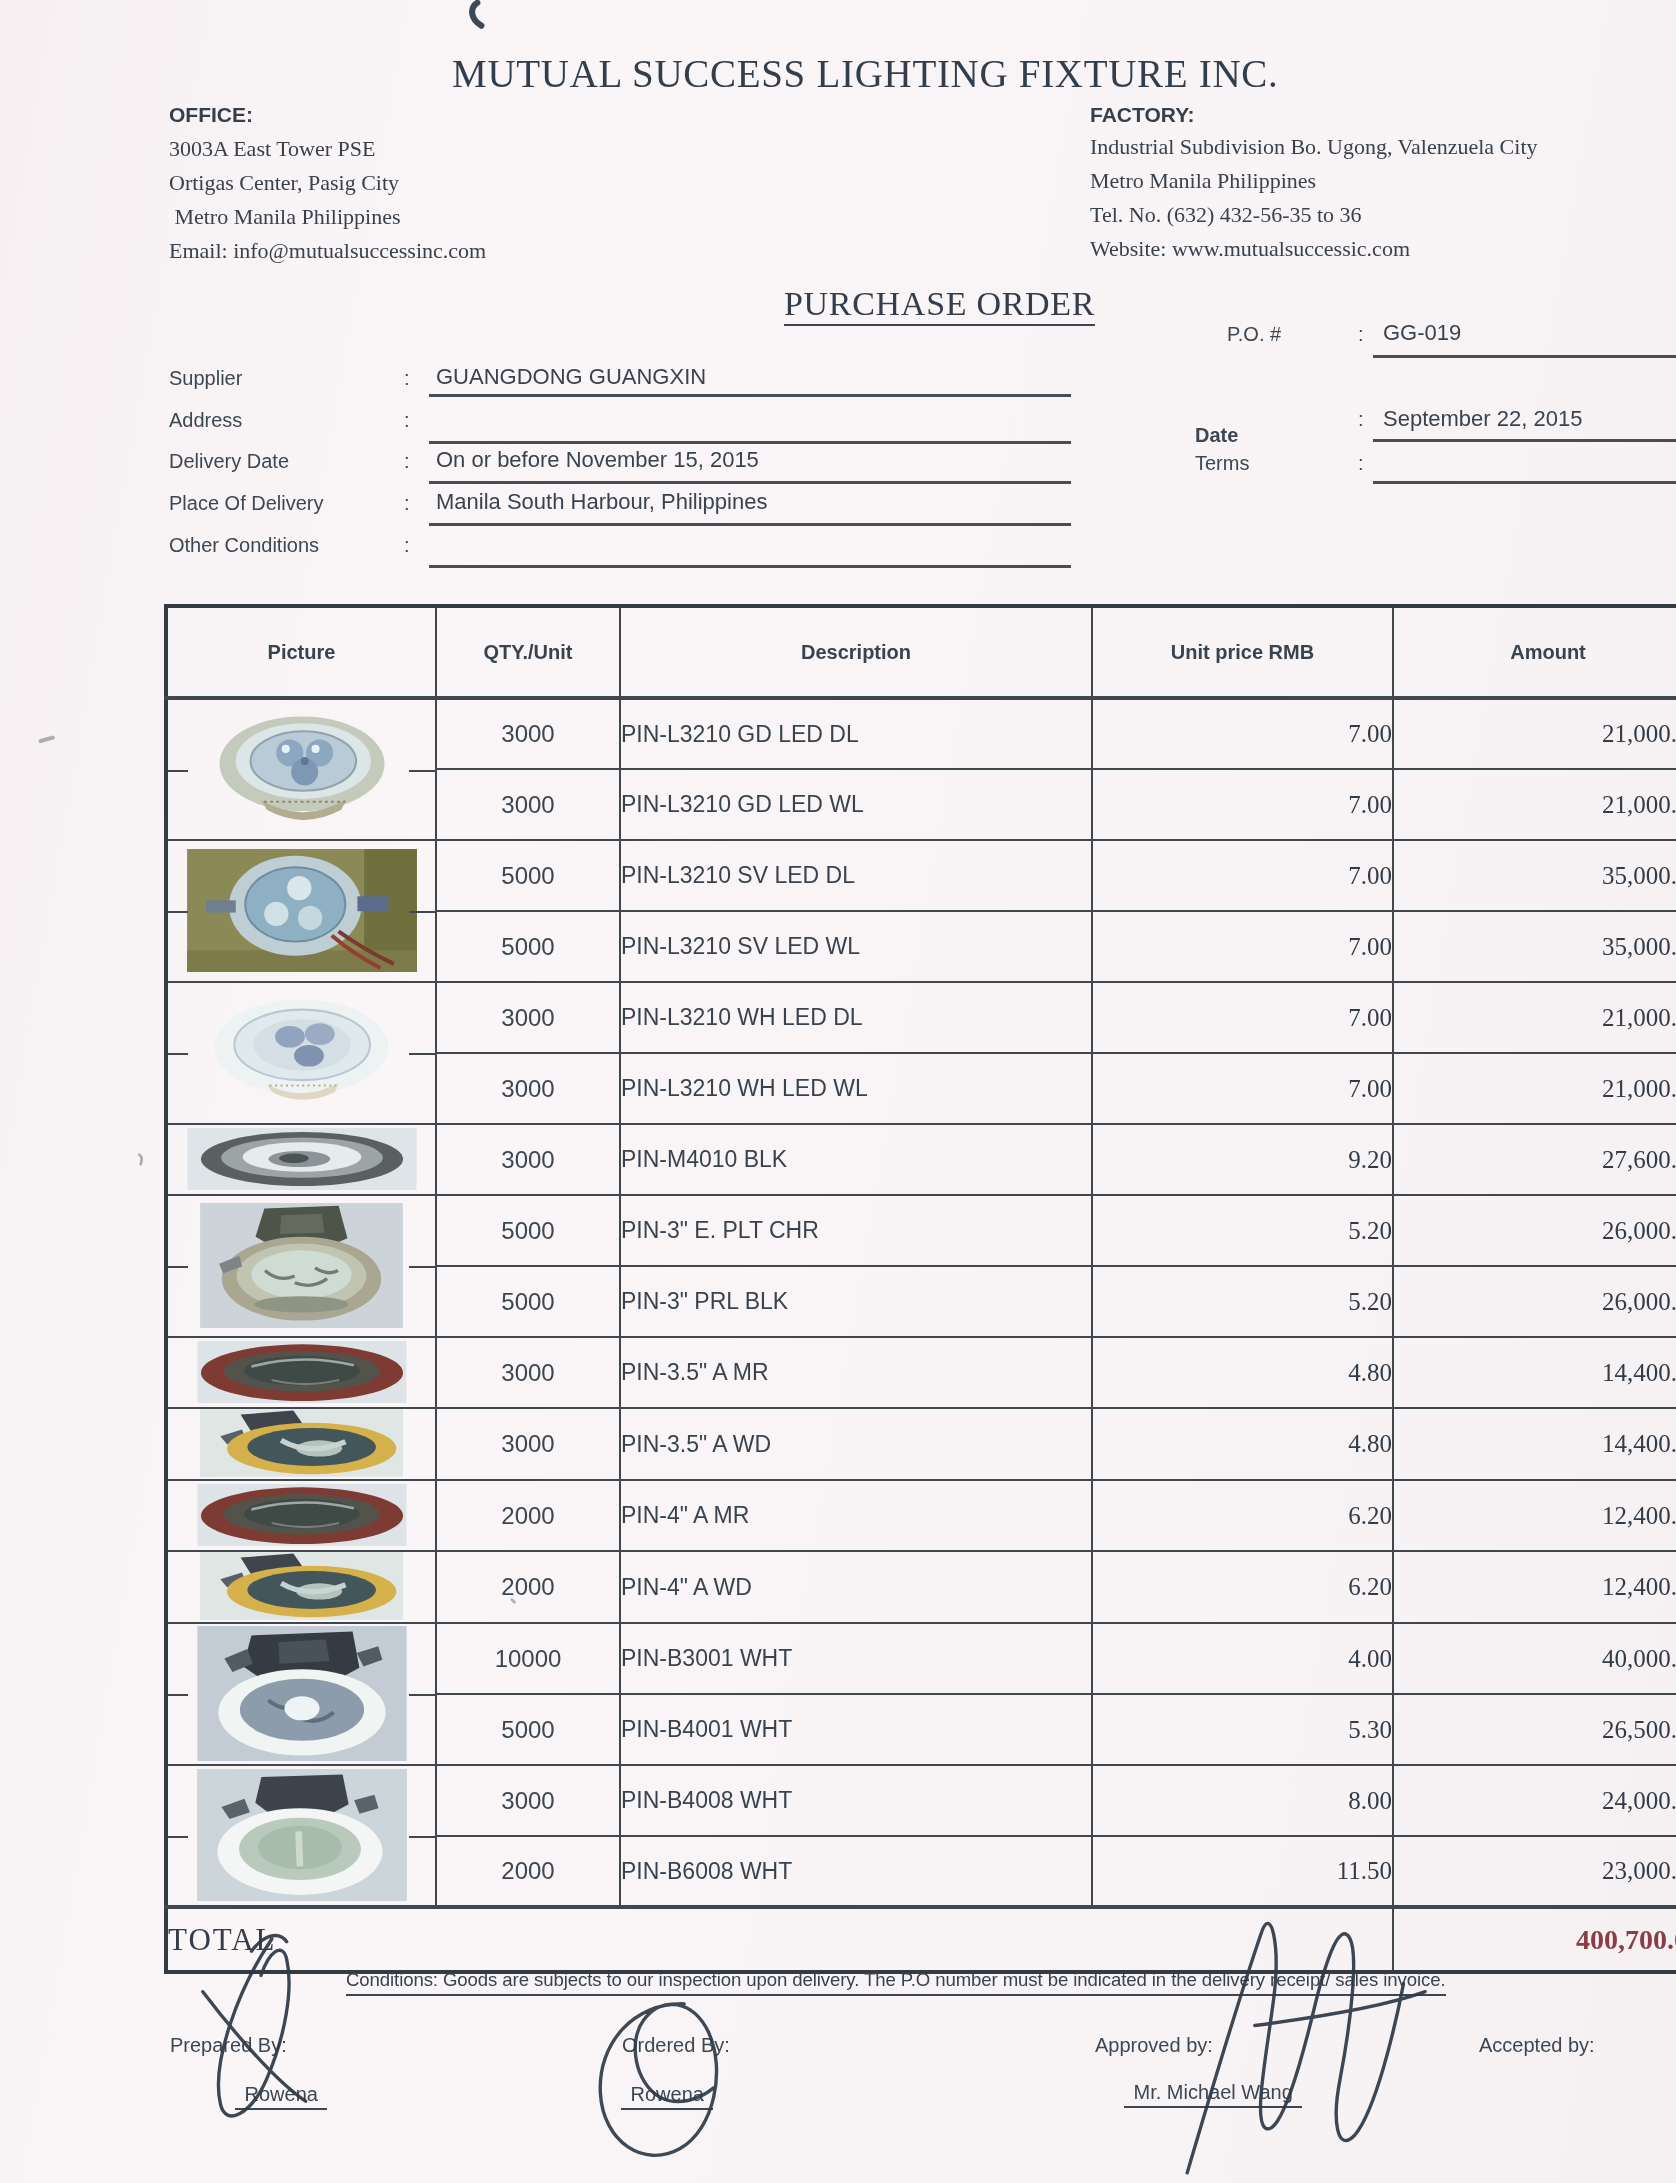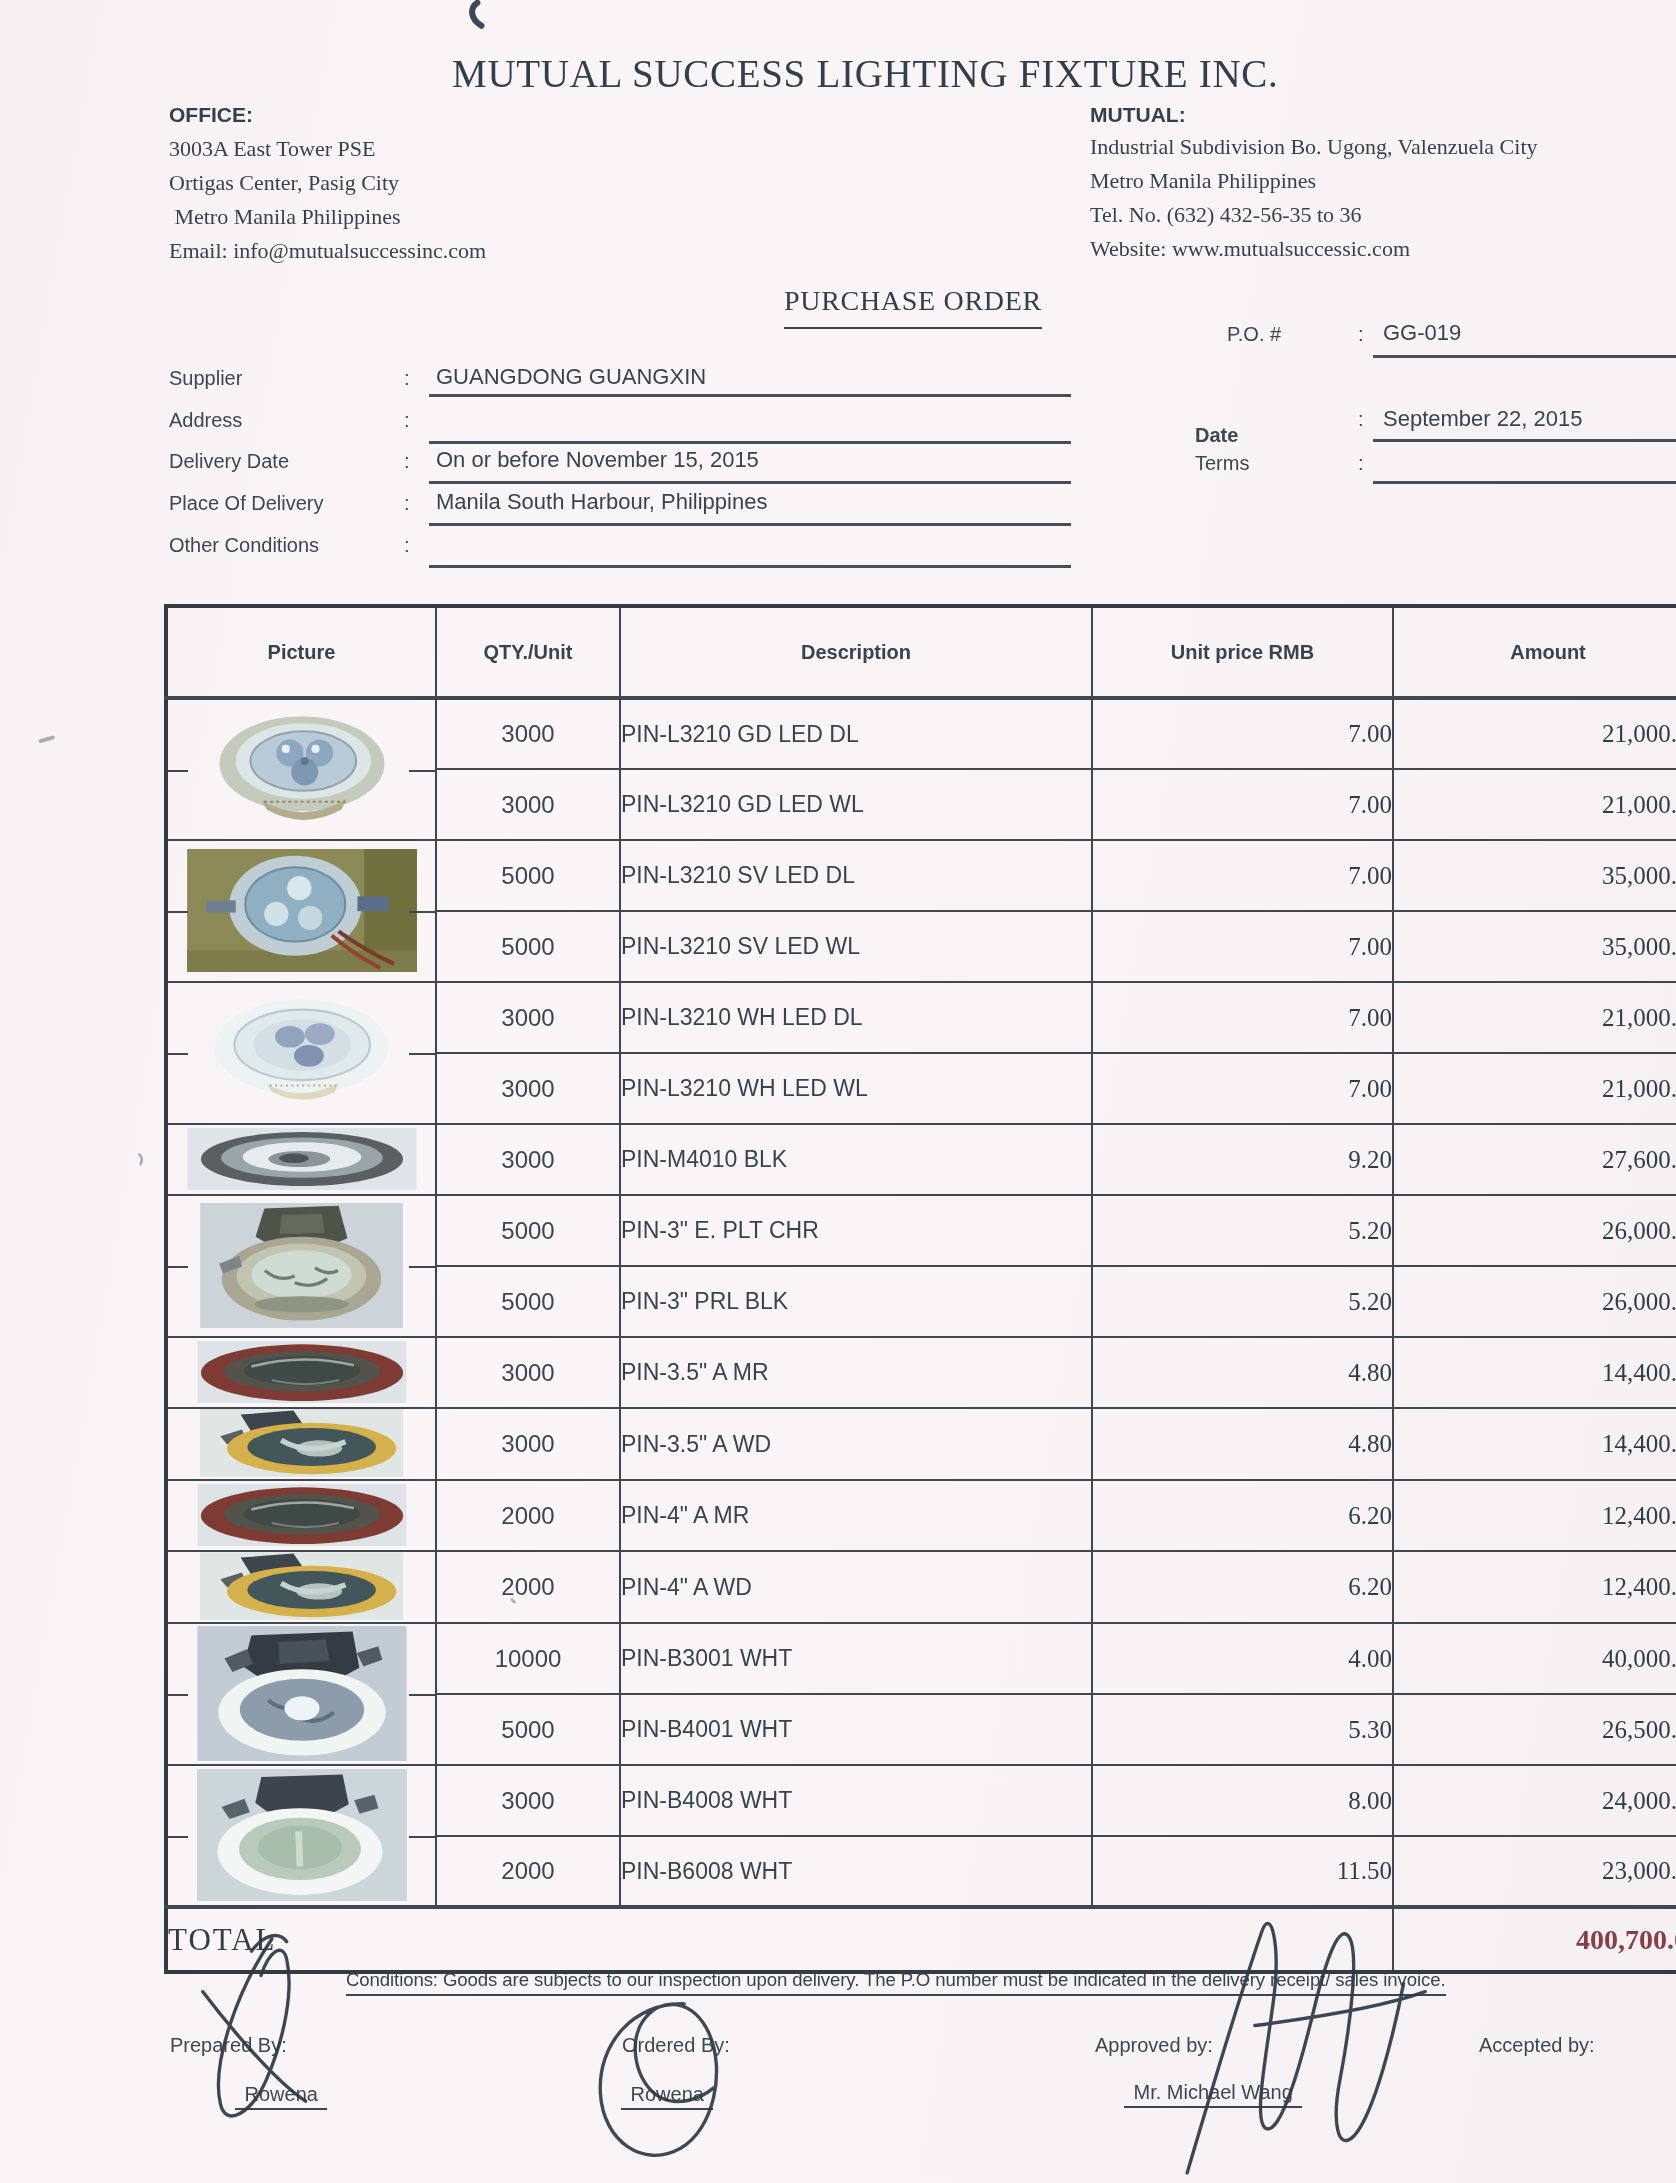--- a/index.html
+++ b/index.html
@@ -7,22 +7,22 @@
   .page{
     position:relative;width:1676px;height:2183px;overflow:hidden;
     background:linear-gradient(100deg,#f6f0f2 0%,#faf6f7 28%,#f8f4f6 70%,#f5f1f3 100%);
     font-family:"Liberation Sans",sans-serif;color:#3b4550;
   }
   .abs{position:absolute;white-space:nowrap;}
   .serif{font-family:"Liberation Serif",serif;}
   .company-title{left:452px;top:51px;font-size:39px;letter-spacing:0.7px;color:#323e4c;font-weight:normal;margin:0;}
   .blk-label{font-size:21px;font-weight:bold;color:#343f4b;}
   .blk-lines{font-family:"Liberation Serif",serif;font-size:22px;line-height:34px;color:#39414d;}
-  .po-title{left:784px;top:285px;font-size:28px;letter-spacing:0.7px;color:#333d4b;
-    border-bottom:2.7px solid #3c4450;padding-bottom:10px;}
+  .po-title{left:784px;top:285px;font-size:34px;letter-spacing:0.7px;color:#333d4b;
+    border-bottom:2.7px solid #3c4450;padding-bottom:1px;}
   .f-label{font-size:20px;color:#3d4752;}
   .f-colon{font-size:20px;color:#3d4752;}
   .f-value{font-size:22px;color:#39434f;}
   .rule{position:absolute;height:3.4px;background:#474e57;}
   table.po{position:absolute;left:164px;top:604px;width:1538px;border-collapse:collapse;
     table-layout:fixed;border:4px solid #353b42;}
   table.po th,table.po td{border:2px solid #41474e;padding:0;}
   table.po thead th{height:88px;font-size:20px;font-weight:bold;color:#39434e;border-bottom-width:4px;}
   table.po tbody tr{height:71px;}
   table.po tfoot tr{height:65px;}
@@ -55,21 +55,21 @@
     <div class="blk-label">OFFICE:</div>
     <div class="blk-lines" style="margin-top:5px;">
       <div>3003A East Tower PSE</div>
       <div>Ortigas Center, Pasig City</div>
       <div style="padding-left:5.4px;">Metro Manila Philippines</div>
       <div>Email: info@mutualsuccessinc.com</div>
     </div>
   </div>
 
   <div class="abs" style="left:1090px;top:103px;">
-    <div class="blk-label">MUTUAL:</div>
+    <div class="blk-label">FACTORY:</div>
     <div class="blk-lines" style="margin-top:2.7px;">
       <div>Industrial Subdivision Bo. Ugong, Valenzuela City</div>
       <div>Metro Manila Philippines</div>
       <div>Tel. No. (632) 432-56-35 to 36</div>
       <div>Website: www.mutualsuccessic.com</div>
     </div>
   </div>
 
   <div class="abs serif po-title">PURCHASE ORDER</div>
 

